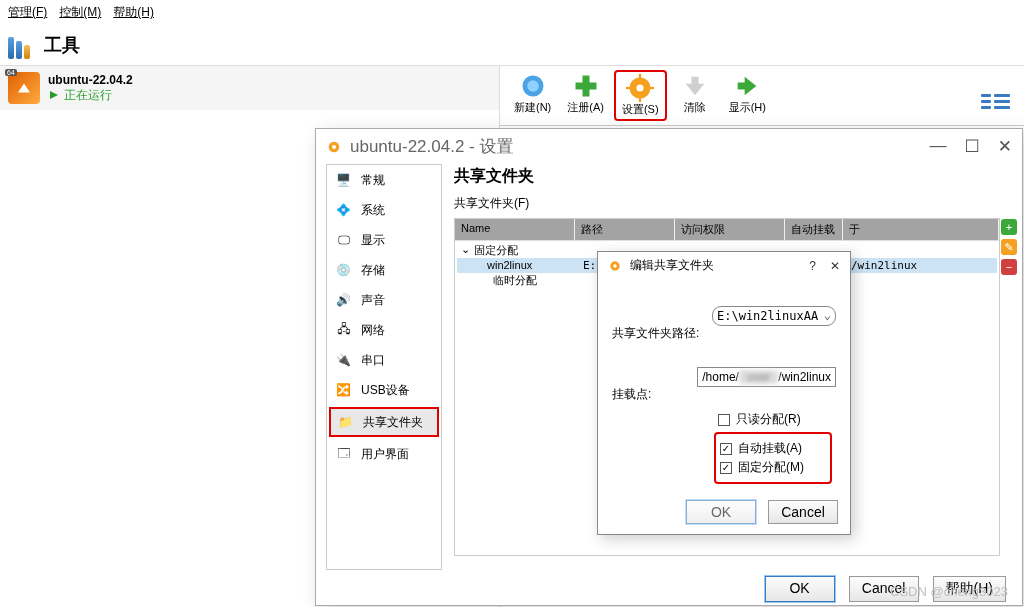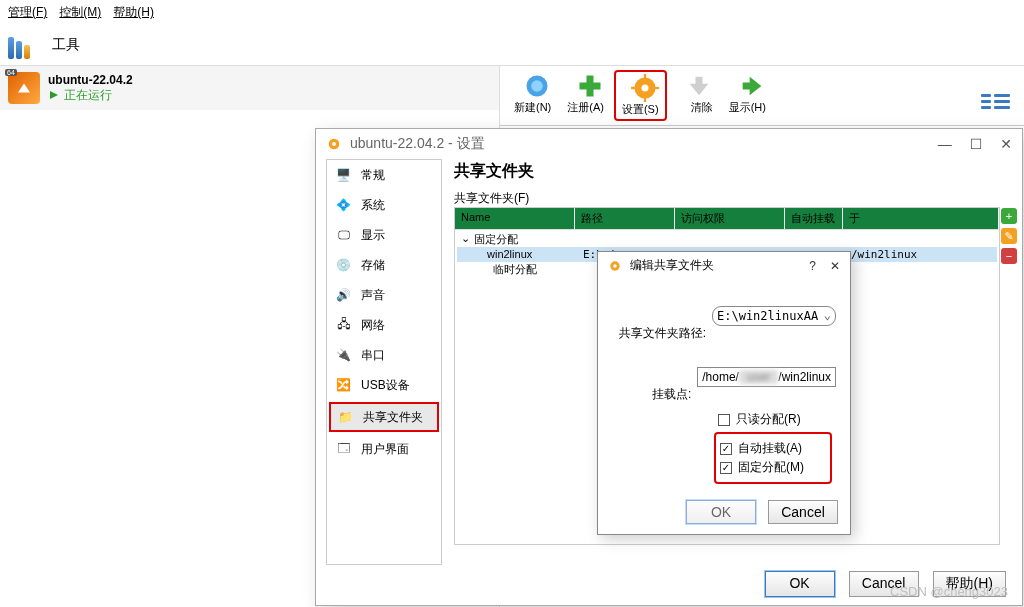--- a/index.html
+++ b/index.html
@@ -5,76 +5,76 @@
 * { box-sizing: border-box; margin: 0; padding: 0; font-family: "Microsoft YaHei", "SimSun", Arial, sans-serif; }
 body { background: #fff; font-size: 12px; color: #000; width: 1024px; height: 607px; overflow: hidden; position: relative; }
 
 .menubar { display: flex; gap: 12px; padding: 4px 8px; background: #fff; }
 .menubar-item { cursor: default; text-decoration: underline; }
 
 .tools-row { display: flex; align-items: center; padding: 6px 8px; background: #fff; border-bottom: 1px solid #ddd; }
 .tools-icon { width: 28px; height: 28px; display: flex; gap: 2px; align-items: flex-end; }
 .tool-i { width: 6px; background: linear-gradient(#5da0e0,#2b6cb0); border-radius: 2px; }
 .tool-i:nth-child(1){height:22px}.tool-i:nth-child(2){height:18px}.tool-i:nth-child(3){height:14px;background:linear-gradient(#f5c060,#d08000)}
-.tools-label { font-weight: normal; font-size: 14px; margin-left: 16px; }
+.tools-label { font-weight: bold; font-size: 18px; margin-left: 8px; }
 
 .main-wrap { display: flex; height: calc(100% - 60px); }
 .vm-list { width: 500px; background: #fff; border-right: 1px solid #ddd; }
 .vm-item { display: flex; align-items: center; padding: 6px 8px; background: #f5f5f5; }
 .vm-icon { width: 32px; height: 32px; background: linear-gradient(135deg,#e06000,#ffaa40); border-radius: 4px; position: relative; display:flex;align-items:center;justify-content:center; }
 .vm-icon::before{content:"64";position:absolute;top:-3px;left:-3px;font-size:7px;background:#555;color:#fff;padding:0 2px;border-radius:2px}
 .vm-texts { margin-left: 8px; }
 .vm-name { font-weight: bold; }
 .vm-status { color: #2a9d2a; display:flex; align-items:center; gap:4px; }
 .vm-group-icon { position: absolute; right: 14px; top: 94px; display:flex;flex-direction:column;gap:3px; }
 .grp-line{display:flex;gap:3px}.grp-dot{width:10px;height:3px;background:#3a7ac0;border-radius:1px}
 
 .right-panel { flex: 1; background: #fff; }
 .toolbar { display: flex; gap: 4px; padding: 4px 8px; border-bottom: 1px solid #ccc; }
-.tbtn { display:flex; flex-direction:column; align-items:flex-end; padding: 2px 6px; min-width:48px; cursor:default; position:relative; }
+.tbtn { display:flex; flex-direction:column; align-items:center; padding: 2px 6px; min-width:48px; cursor:default; position:relative; }
 .tbtn-ic { width: 28px; height: 28px; display:flex;align-items:center;justify-content:center; }
 .tbtn-lbl { font-size: 11px; color: #000; }
 .tbtn.dim .tbtn-ic { opacity: .35; }
 .red-hl { border: 2px solid #e00000; border-radius: 4px; }
 
 .gen-section { padding: 6px 10px; }
 .gen-head { display:flex; align-items:center; gap:6px; font-weight:bold; color:#333; }
 .gen-row { display:flex; gap:40px; padding: 4px 18px; }
 
 .settings-dialog { position:absolute; left:315px; top:128px; width:708px; height:478px; background:#fff; border:1px solid #aaa; box-shadow: 6px 6px 18px rgba(0,0,0,.18); }
-.dlg-title { display:flex; align-items:center; padding:6px 10px; gap:8px; color:#666; font-size:14px; }
+.dlg-title { display:flex; align-items:center; padding:6px 10px; gap:8px; color:#666; font-size:17px; }
 .dlg-win-ctrls { margin-left:auto; display:flex; gap:18px; color:#555; }
 .dlg-body { display:flex; height: calc(100% - 70px); padding: 0 10px; }
 .cat-list { width:116px; border:1px solid #ccc; background:#fff; }
 .cat-item { display:flex; align-items:center; gap:8px; padding:6px 8px; cursor:default; }
 .cat-item.sel { background:#e8e8e8; border:2px solid #e00000; margin:2px; padding:4px 6px; }
 .cat-ic { width:18px; height:18px; display:flex;align-items:center;justify-content:center; }
 .content-pane { flex:1; padding: 2px 12px; }
 .content-title { font-weight:bold; font-size:16px; margin-bottom:8px; }
-.sf-label { margin-bottom:0; }
+.sf-label { margin-bottom:6px; }
 .sf-table { border:1px solid #ccc; height:338px; position:relative; }
-.sf-hdr { display:flex; background:#15803d; border-bottom:1px solid #ddd; }
+.sf-hdr { display:flex; background:#a3a3a3; border-bottom:1px solid #ddd; }
 .sf-th { padding:3px 6px; border-right:1px solid #eee; font-size:11px; }
 .sf-body { padding:2px; font-size:11px; }
 .sf-row { display:flex; }
 .sf-cell { padding:1px 6px; }
 .sf-row.sel { background:#cce3f5; }
 .sf-side { position:absolute; right:-18px; top:0; display:flex; flex-direction:column; gap:4px; }
 .sf-side-btn{width:16px;height:16px;border-radius:3px;display:flex;align-items:center;justify-content:center;font-size:11px;color:#fff}
 
 .dlg-footer { display:flex; justify-content:flex-end; gap:14px; padding:6px 16px 0; }
 .btn { min-width:70px; padding:3px 12px; border:1px solid #999; background:linear-gradient(#fdfdfd,#e6e6e6); font-size:14px; text-align:center; cursor:default; }
 .btn.def { border-color:#3a7ac0; box-shadow:0 0 0 1px #9ac7f0; }
 
 .edit-dialog { position:absolute; left:597px; top:251px; width:254px; background:#fff; border:1px solid #888; box-shadow: 4px 4px 14px rgba(0,0,0,.2); }
 .ed-title { display:flex; align-items:center; gap:8px; padding:5px 10px; font-size:12px; }
 .ed-ctrls { margin-left:auto; display:flex; gap:14px; color:#333; }
 .ed-body { padding:10px 14px; }
 .ed-row { display:flex; align-items:center; margin-bottom:8px; }
-.ed-lbl { width:100px; text-align:right; padding-right:6px;margin-top:36px; }
+.ed-lbl { width:100px; text-align:left; padding-right:6px;margin-top:36px; }
 .ed-input { flex:1; border:1px solid #888; padding:2px 4px; font-size:12px; height:20px; font-family:monospace; }
 .ed-combo { position:relative;border-radius:9px; }
 .ed-combo::after { content:"⌄"; position:absolute; right:4px; top:1px; color:#555; }
 .chk-row { display:flex; align-items:center; gap:6px; margin:4px 0 4px 106px; }
 .chk { width:12px; height:12px; border:1px solid #555; display:inline-flex; align-items:center; justify-content:center; font-size:10px; line-height:1; }
 .chk.on::before { content:"✓"; color:#000; }
 .red-group { border:2px solid #e00000; border-radius:4px; padding:4px 4px 4px 0; margin-left:102px; width:118px; }
 .red-group .chk-row { margin:2px 0 2px 4px; }
 .ed-footer { display:flex; justify-content:flex-end; gap:12px; padding:6px 12px 10px; }
 

